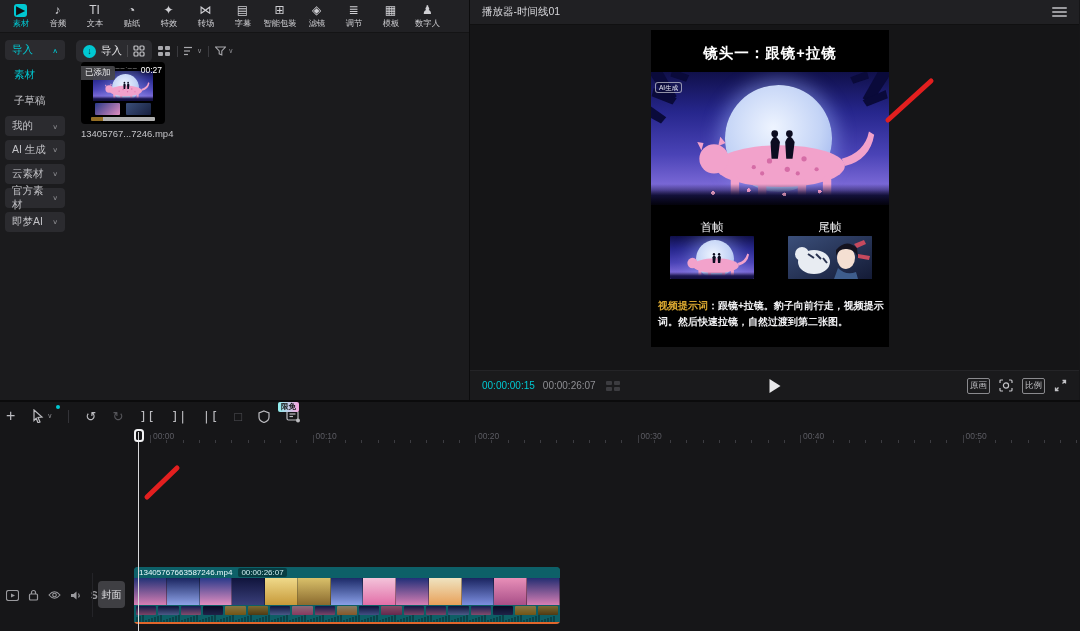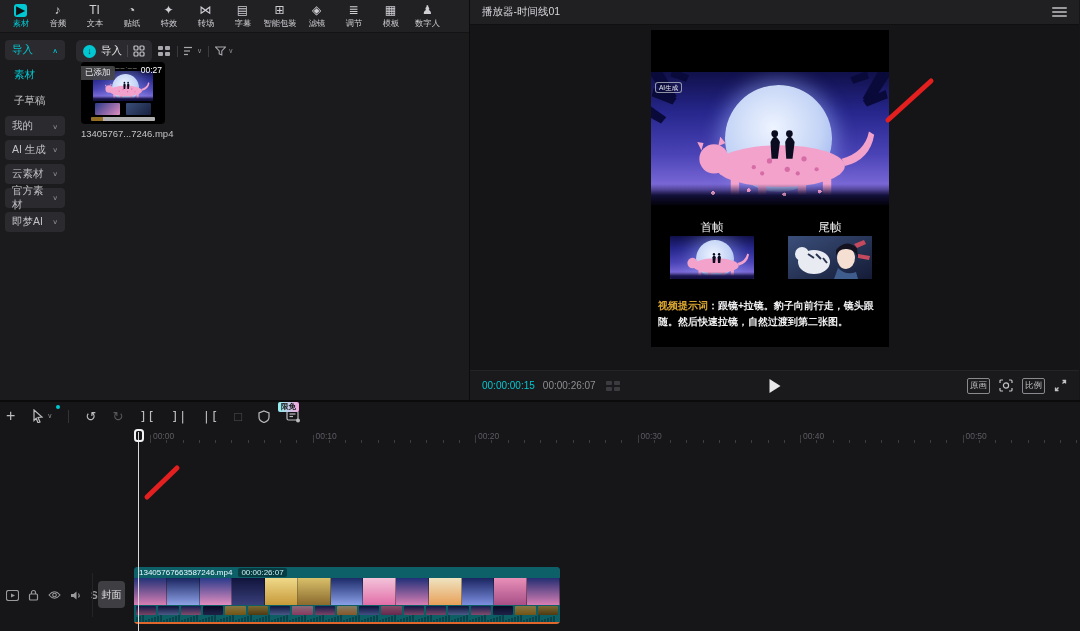--- a/index.html
+++ b/index.html
@@ -326,20 +326,21 @@
       <div class="player-header">
         <span class="player-title">播放器-时间线01</span>
         <span class="hamburger">
             <span></span>
             <span></span>
             <span></span>
           </span>
       </div>
       <div class="player-stage">
         <div class="preview">
+          <div class="pv-heading">镜头一：跟镜+拉镜</div>
           <div class="scene pv-scene">
             <div class="moon"></div>
             <svg class="bamboo-l" viewBox="0 0 60 70">
                 <g fill="#0a0a3a">
                   <path d="M0 0 L14 0 L30 28 L22 34 Z"></path>
                   <path d="M8 20 l22 10 -4 6 -20 -8 z"></path>
                   <path d="M0 34 l20 14 -5 6 -15 -8 z"></path>
                   <path d="M26 2 l16 6 -3 6 -15 -5 z"></path>
                 </g>
               </svg>
@@ -426,21 +427,21 @@
                   <line x1="28" y1="18" x2="33" y2="23"></line>
                   <line x1="35" y1="22" x2="39" y2="27"></line>
                 </g>
               <ellipse cx="58" cy="22" rx="9" ry="11" fill="#f4dfd2"></ellipse>
               <path d="M48 14 q10 -12 21 -2 l1 10 q-2 -8 -11 -9 q-8 -1 -11 7 z" fill="#14121e"></path>
               <path d="M66 8 l10 -4 2 4 -9 4 z M70 18 l12 2 -1 4 -11 -2 z" fill="#c64a5e"></path>
               <path d="M50 32 q8 8 18 4 l2 7 H46 z" fill="#3e5d8c"></path>
             </svg>
           </div>
           <div class="pv-prompt">
-            <span class="plabel">视频提示词</span><span>：跟镜+拉镜。豹子向前行走，镜头跟随。然后快速拉镜，自然过渡到第二张图。</span>
+            <span class="plabel">视频提示词</span><span>：跟镜+拉镜。豹子向前行走，视频提示词。然后快速拉镜，自然过渡到第二张图。</span>
           </div>
         </div>
       </div>
       <div class="player-controls">
         <span class="time-cur">00:00:00:15</span>
         <span class="time-total">00:00:26:07</span>
         <span class="frame-grid">
             <i></i>
             <i></i>
             <i></i>

